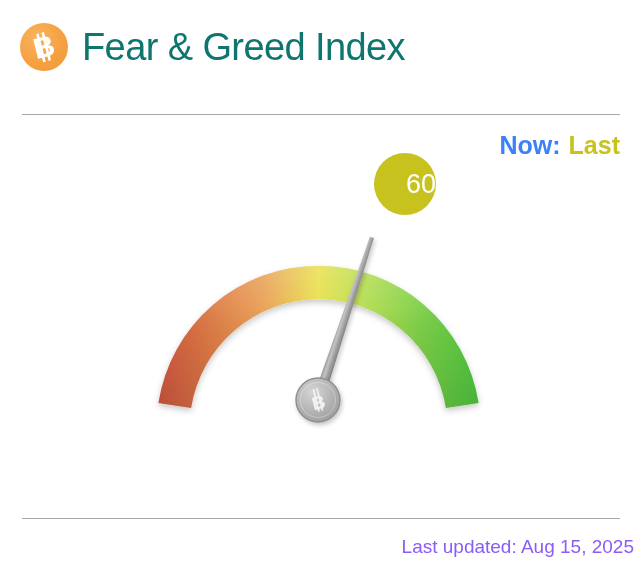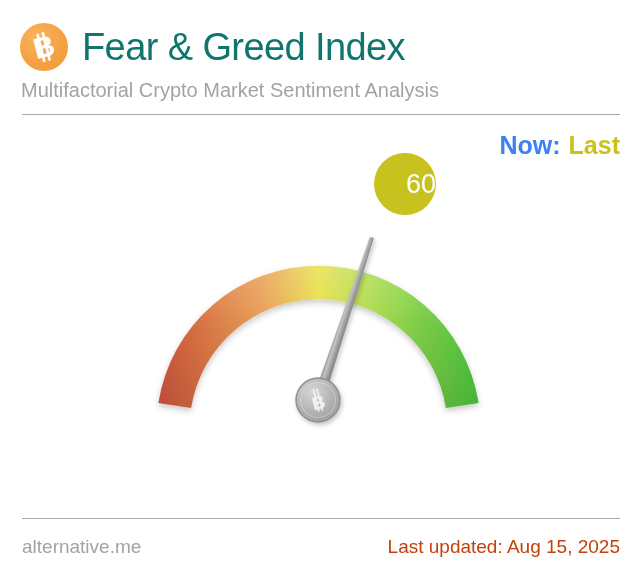--- a/index.html
+++ b/index.html
@@ -118,44 +118,43 @@
   .footer-left {
     position: absolute;
     left: 22px;
     top: 16px;
     font-size: 19px;
     color: #a3a3a3;
     white-space: nowrap;
   }
   .footer-right {
     position: absolute;
-    right: 20px;
+    right: 6px;
     top: 16px;
     font-size: 19px;
-    color: #c2410c;
+    color: #8b5cf6;
     white-space: nowrap;
   }
 </style>
 </head>
 <body>
 
 <div class="header">
   <div class="brand-row">
     <span class="btc-logo">
       <svg width="48" height="48" viewBox="0 0 48 48" aria-hidden="true">
         <g transform="rotate(-14 24 24)">
           <text x="24" y="34" text-anchor="middle" font-family="'Liberation Sans', sans-serif" font-size="29" font-weight="bold" fill="#ffffff">B</text>
           <rect x="19.5" y="9.5" width="2.6" height="29" fill="#ffffff"></rect>
           <rect x="25.0" y="9.5" width="2.6" height="29" fill="#ffffff"></rect>
         </g>
       </svg>
     </span>
     <span class="page-title">Fear &amp; Greed Index</span>
   </div>
-  <div class="page-subtitle">Multifactorial Crypto Market Sentiment Analysis</div>
 </div>
 
 <div class="rule rule-top"></div>
 
 <div class="status-line">
   <span class="status-now">Now:</span><span class="status-value" style="color: rgb(200, 194, 30);">Last</span>
 </div>
 
 <div class="gauge-wrap">
   <svg class="gauge-svg" width="640" height="390" viewBox="0 0 640 390">
@@ -232,15 +231,14 @@
     </g>
   </svg>
 
   <div class="value-badge" style="left: 374px; top: 33px; background: rgb(200, 194, 30); color: rgb(255, 255, 255);">
     <span>60</span>
   </div>
 </div>
 
 <div class="rule rule-bottom"></div>
 <div class="footer">
-  <div class="footer-left">alternative.me</div>
   <div class="footer-right">Last updated: Aug 15, 2025</div>
 </div>
 
 </body></html>

